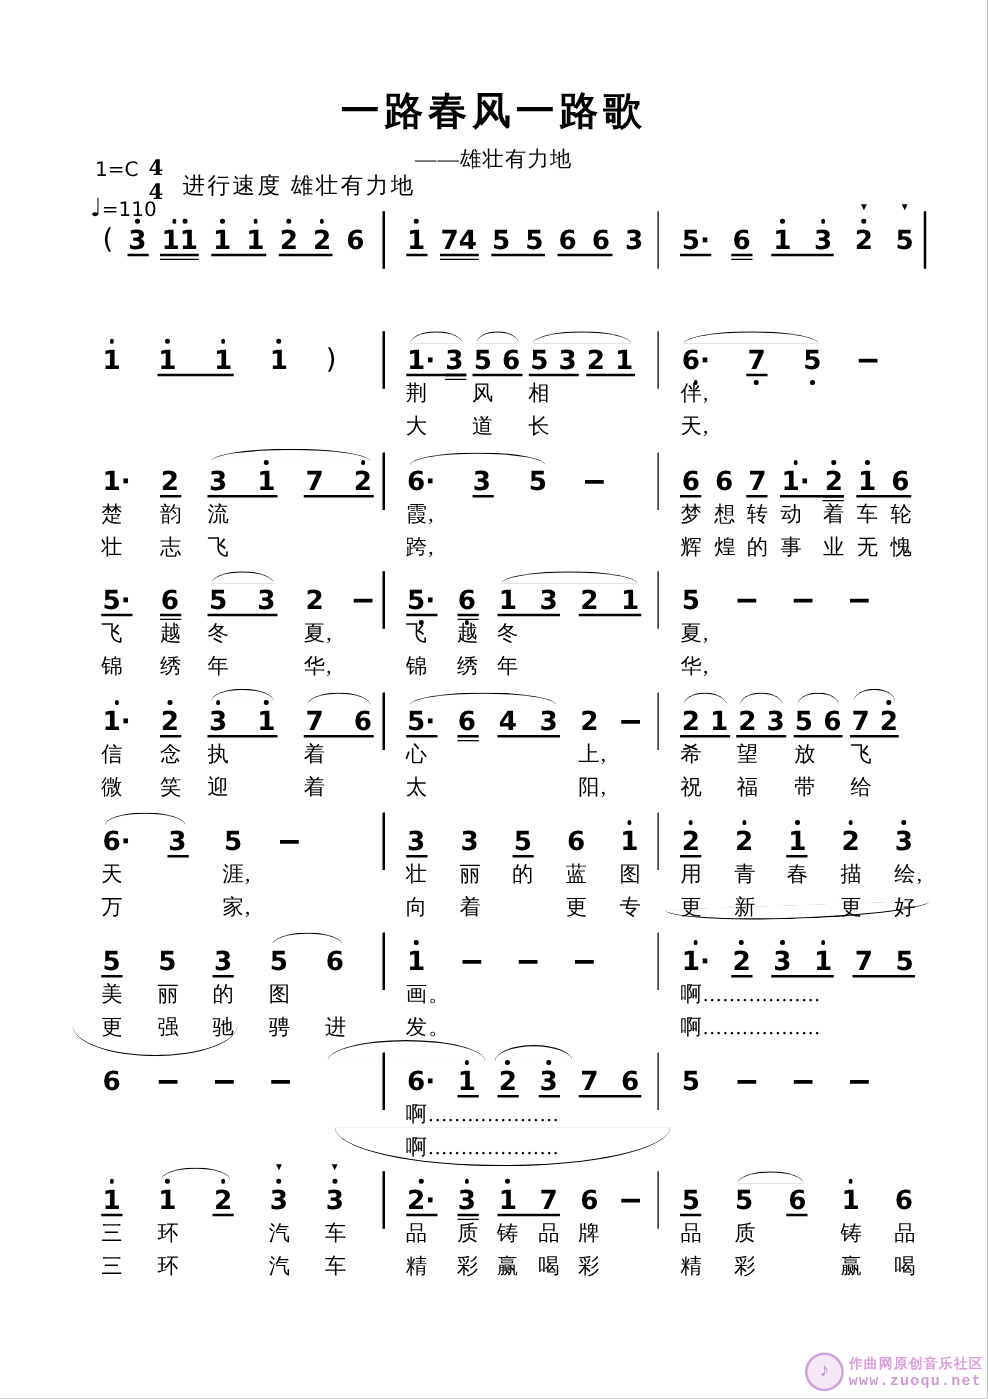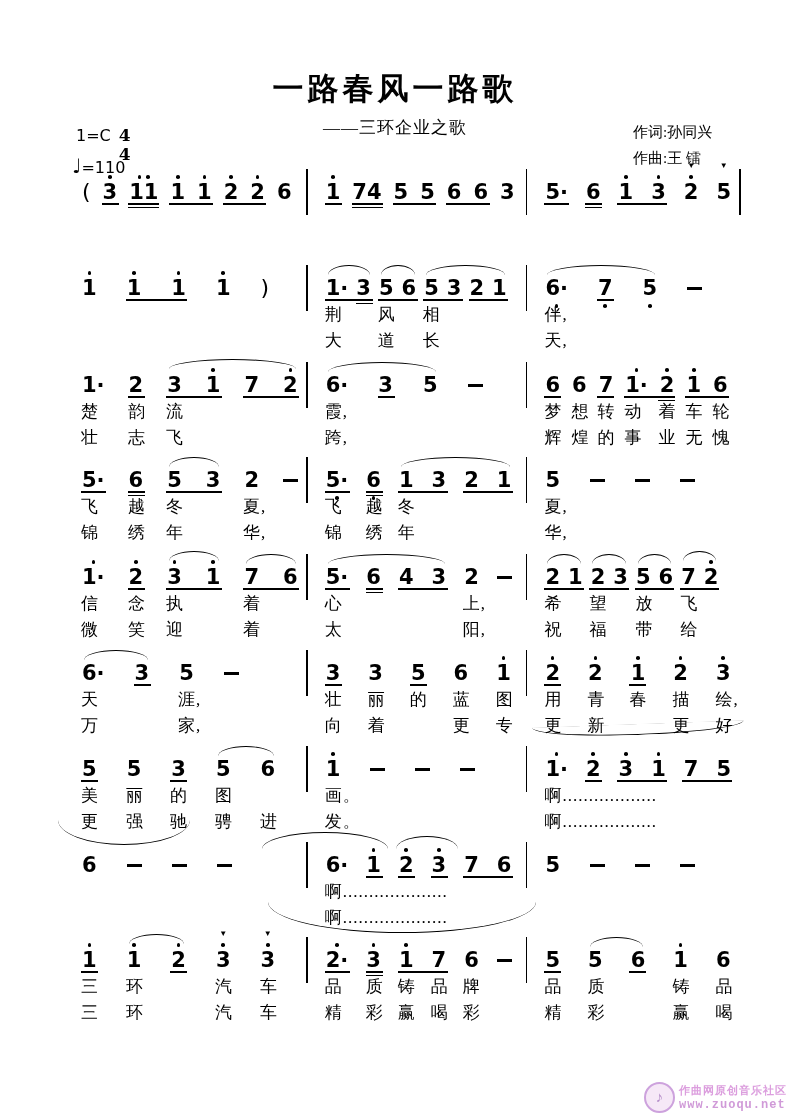--- a/index.html
+++ b/index.html
@@ -41,31 +41,28 @@
            display:flex;align-items:center;justify-content:center;font-size:15px;background:#f6e8f7;flex:none;}
   .wm-text{display:block;}
   .wm1{display:block;font-family:"Liberation Sans",sans-serif;font-weight:bold;font-size:11px;color:#dc9ede;letter-spacing:1px;}
   .wm2{display:block;font-family:"Liberation Mono",monospace;font-weight:bold;font-size:12px;color:#d09ad8;letter-spacing:1px;}
 </style>
 </head>
 <body>
 
 <div class="page">
   <div class="title">一路春风一路歌</div>
-  <div class="subtitle">——三环企业之歌</div>
-  <div class="credits">
-    <div>作词:孙同兴</div>
-    <div>作曲:王  镭</div>
-  </div>
+  <div class="subtitle">——雄壮有力地</div>
   <div class="keyblock">
     <span class="key">1=C</span><span class="meter"><span>4</span><span>4</span></span>
   </div>
   <div class="tempo">
     <span class="qnote">♩</span><span>=110</span>
   </div>
+  <div class="expression">进行速度 雄壮有力地</div>
 
   <div id="score">
       <div class="system" style="top: 180px;">
         <div class="measure" style="width: 242px;">
           <div class="noterow" style="column-gap: 12px;">
             <span class="tk"><span class="num paren">(</span></span>
             <span class="tk"><span class="num">3</span><span class="hidots">
                 <span class="dot"></span>
               </span></span>
             <span class="tk"><span class="num">11</span><span class="hidots">

